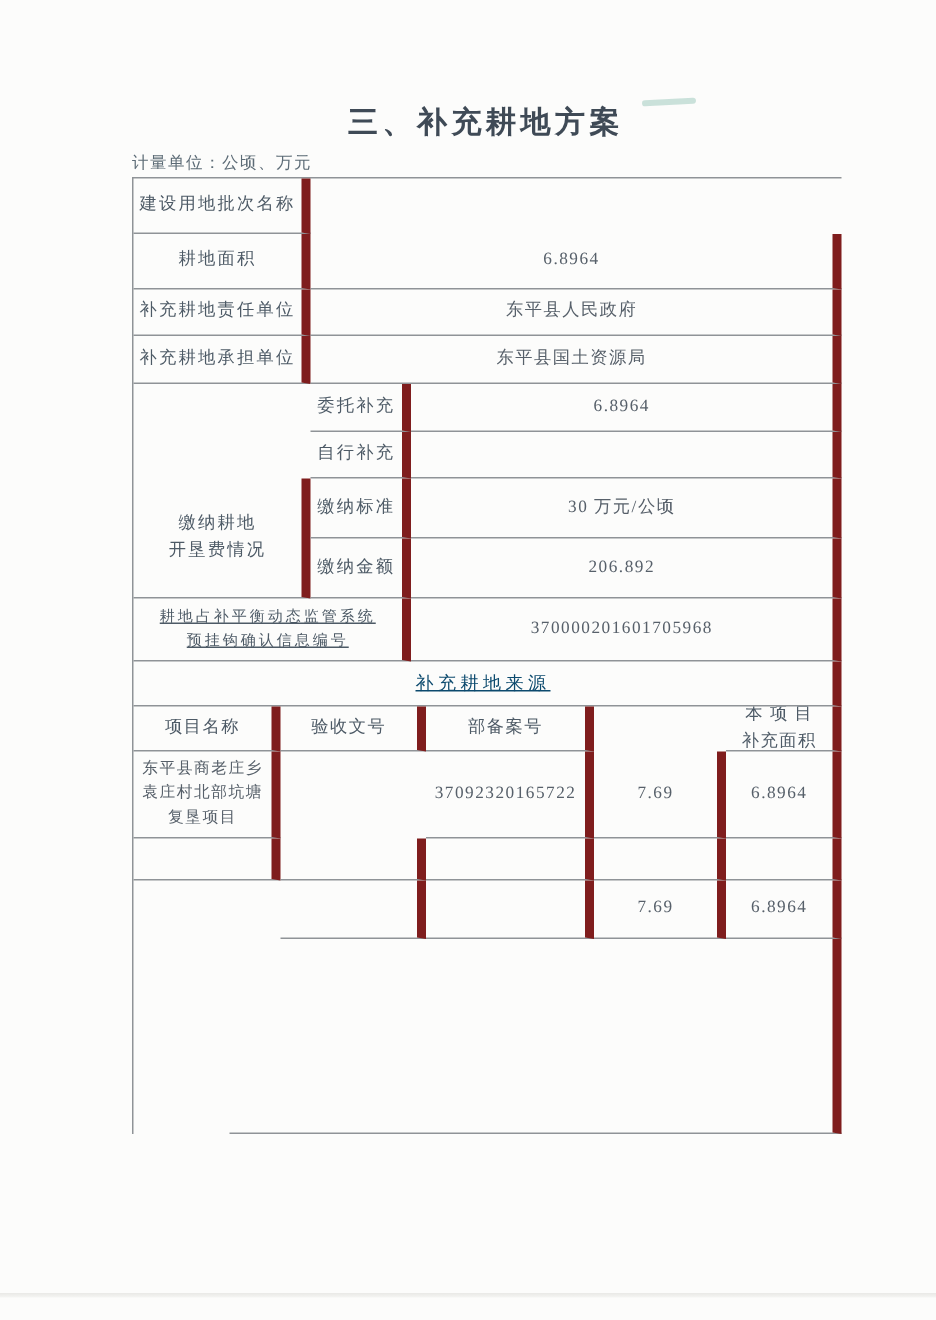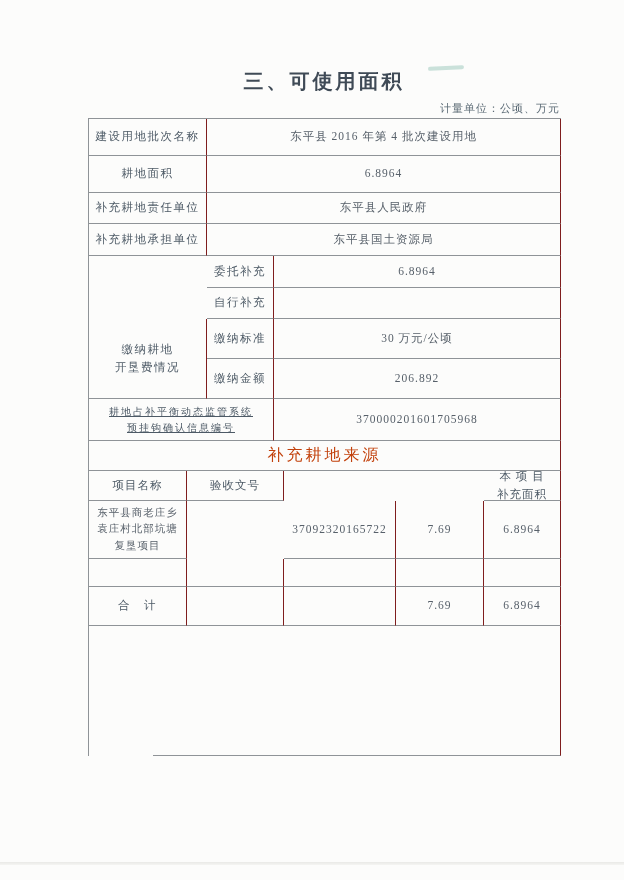--- a/index.html
+++ b/index.html
@@ -24,21 +24,20 @@
     font-size: 20px;
     font-weight: bold;
     letter-spacing: 3px;
     color: #3f4a56;
   }
   .unit-note {
     position: absolute;
     left: 88px;
     top: 101px;
     width: 472px;
-    text-align: right;
     font-size: 11px;
     letter-spacing: 1px;
     color: #5c6b76;
   }
   .doc-table {
     position: absolute;
     left: 88px;
     top: 118px;
     width: 472px;
     border-top: 1px solid #8f9397;
@@ -51,38 +50,38 @@
   }
   .gridB {
     grid-template-columns: 98px 97px 112px 88px 1fr;
     grid-template-rows: 30px 30px 58px 28px 39px;
   }
   .gridC {
     grid-template-columns: 64px 1fr;
     grid-template-rows: 130px;
   }
   .cell {
-    border-right: 1px solid #7f1d1d;
+    border-right: 6px solid #7f1d1d;
     border-bottom: 1px solid #8f9397;
     box-sizing: border-box;
     display: flex;
     align-items: center;
     justify-content: center;
     text-align: center;
     white-space: pre-line;
     line-height: 1.55;
     font-size: 12px;
     letter-spacing: 1px;
     overflow: hidden;
   }
   .lbl { color: #4d5a66; letter-spacing: 1.5px; font-size: 11.5px; }
   .val { color: #57606a; font-size: 11.5px; }
   .small { font-size: 10.5px; letter-spacing: 1px; }
   .conf-lbl { font-size: 10px; letter-spacing: 2px; line-height: 1.6; text-decoration: underline; }
-  .sec-head { font-size: 16px; letter-spacing: 3px; color: #c2410c; }
+  .sec-head { font-size: 12px; letter-spacing: 3px; color: #0c4a6e; text-decoration: underline; }
   .col-head { font-size: 11.5px; letter-spacing: 1px; color: #4d5a66; }
   .artifact-teal {
     position: absolute;
     left: 428px;
     top: 66px;
     width: 36px;
     height: 4px;
     background: rgba(122, 182, 166, 0.38);
     border-radius: 2px;
     transform: rotate(-3deg);
@@ -94,28 +93,27 @@
     width: 624px;
     height: 3px;
     background: linear-gradient(to bottom, #e9e9e6, #f5f5f3);
   }
 </style>
 </head>
 <body>
 
 <div>
 
-  <div class="page-title">三、可使用面积</div>
+  <div class="page-title">三、补充耕地方案</div>
   <div class="unit-note">计量单位：公顷、万元</div>
 
   <div class="doc-table">
 
     <div class="grid gridA">
       <div class="cell lbl" style="grid-area:1/1/2/2">建设用地批次名称</div>
-      <div class="cell val" style="grid-area:1/2/2/4">东平县 2016 年第 4 批次建设用地</div>
 
       <div class="cell lbl" style="grid-area:2/1/3/2">耕地面积</div>
       <div class="cell val" style="grid-area:2/2/3/4">6.8964</div>
 
       <div class="cell lbl" style="grid-area:3/1/4/2">补充耕地责任单位</div>
       <div class="cell val" style="grid-area:3/2/4/4">东平县人民政府</div>
 
       <div class="cell lbl" style="grid-area:4/1/5/2">补充耕地承担单位</div>
       <div class="cell val" style="grid-area:4/2/5/4">东平县国土资源局</div>
 
@@ -134,37 +132,37 @@
       <div class="cell lbl conf-lbl" style="grid-area:9/1/10/3">耕地占补平衡动态监管系统
 预挂钩确认信息编号</div>
       <div class="cell val" style="grid-area:9/3/10/4">370000201601705968</div>
     </div>
 
     <div class="grid gridB">
       <div class="cell sec-head" style="grid-area:1/1/2/6">补充耕地来源</div>
 
       <div class="cell col-head" style="grid-area:2/1/3/2">项目名称</div>
       <div class="cell col-head" style="grid-area:2/2/3/3">验收文号</div>
+      <div class="cell col-head" style="grid-area:2/3/3/4">部备案号</div>
       <div class="cell col-head" style="grid-area:2/5/3/6">本 项 目
 补充面积</div>
 
       <div class="cell val small" style="grid-area:3/1/4/2">东平县商老庄乡
 袁庄村北部坑塘
 复垦项目</div>
       <div class="cell val" style="grid-area:3/3/4/4">37092320165722</div>
       <div class="cell val" style="grid-area:3/4/4/5">7.69</div>
       <div class="cell val" style="grid-area:3/5/4/6">6.8964</div>
 
       <div class="cell val" style="grid-area:4/1/5/2"></div>
       <div class="cell val" style="grid-area:4/2/5/3"></div>
       <div class="cell val" style="grid-area:4/3/5/4"></div>
       <div class="cell val" style="grid-area:4/4/5/5"></div>
       <div class="cell val" style="grid-area:4/5/5/6"></div>
 
-      <div class="cell lbl" style="grid-area:5/1/6/2">合　计</div>
       <div class="cell val" style="grid-area:5/2/6/3"></div>
       <div class="cell val" style="grid-area:5/3/6/4"></div>
       <div class="cell val" style="grid-area:5/4/6/5">7.69</div>
       <div class="cell val" style="grid-area:5/5/6/6">6.8964</div>
     </div>
 
     <div class="grid gridC">
       <div class="cell val" style="grid-area:1/2/2/3"></div>
     </div>
 

